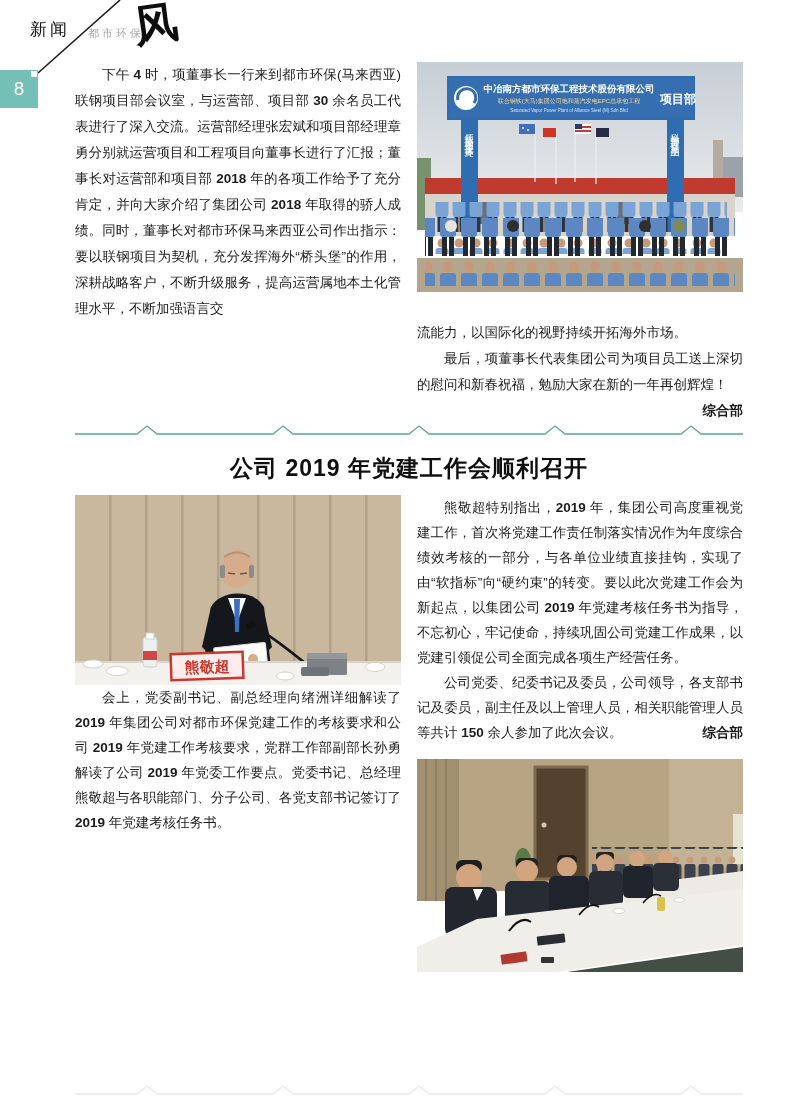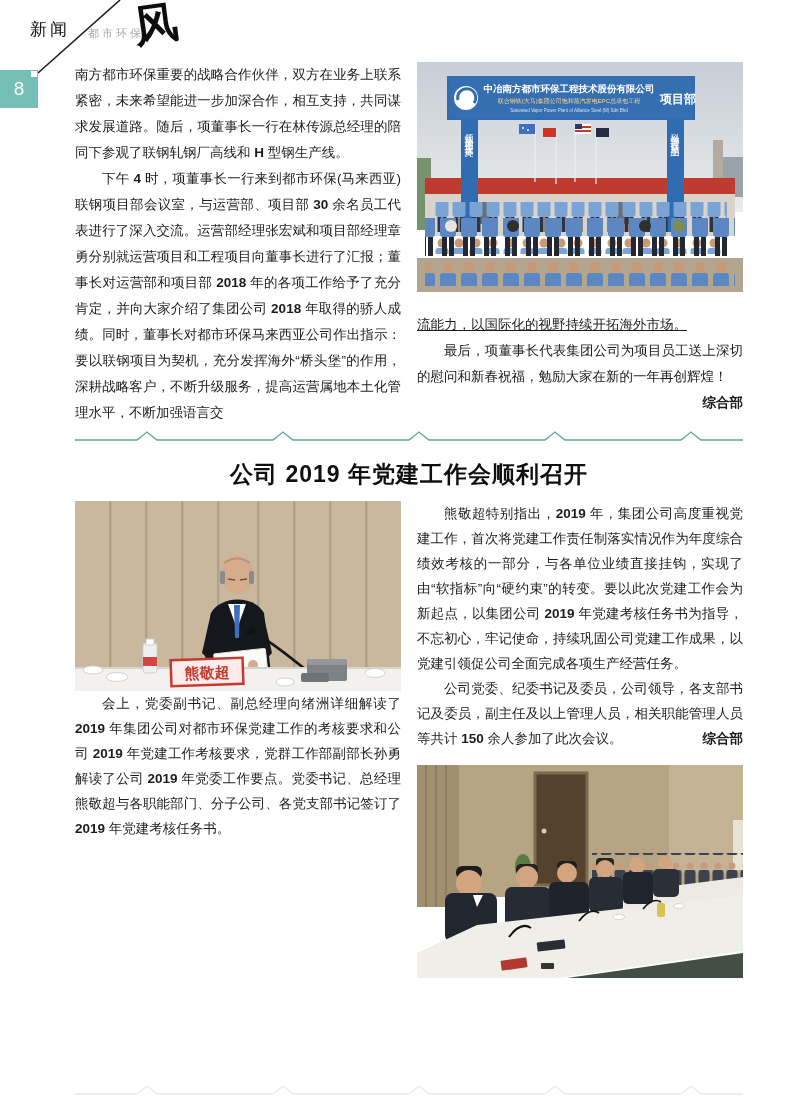--- a/index.html
+++ b/index.html
@@ -25,21 +25,21 @@
   .col { width:326px; }
   .body-text { font-size:13.5px; line-height:26px; text-align:justify; color:#1c1c1c; }
   .a2 .body-text { line-height:25px; }
   .indent { text-indent:2em; }
   .byline { text-align:right; font-weight:bold; font-size:13.5px; margin-top:4px; }
   .byline-inline { text-align:right; font-weight:bold; font-size:13.5px; margin-top:-25px; line-height:25px; }
   .divider { margin-top:4px; }
   .headline { font-size:23px; font-weight:bold; text-align:center; letter-spacing:1px; color:#0f0f0f; margin:13px 0 11px; }
   .photo { display:block; }
   .photo-wrap { line-height:0; }
-  .mt12 { margin-top:20px;text-decoration:underline; }
+  .mt12 { margin-top:28px; }
   .mt14 { margin-top:14px; }
   .bottom-zigzag { position:absolute; left:75px; top:1084px; }
   b { font-weight:bold; }
 </style>
 </head>
 <body>
 
 <div class="section-label">新闻</div>
 <svg class="diag-rule" width="90" height="74">
   <line x1="2" y1="73" x2="84" y2="0" stroke="#1c1c1c" stroke-width="1.6"></line>
@@ -49,21 +49,20 @@
 <div class="page-num">
   <span class="corner"></span>
   <span>8</span>
 </div>
 
 <div class="content">
 
   
   <div class="cols a1">
     <div class="col">
-      <p class="body-text">南方都市环保重要的战略合作伙伴，双方在业务上联系紧密，未来希望能进一步加深合作，相互支持，共同谋求发展道路。随后，项董事长一行在林传源总经理的陪同下参观了联钢轧钢厂高线和 <b>H</b> 型钢生产线。</p>
       <p class="body-text indent">下午 <b>4</b> 时，项董事长一行来到都市环保(马来西亚)联钢项目部会议室，与运营部、项目部 <b>30</b> 余名员工代表进行了深入交流。运营部经理张宏斌和项目部经理章勇分别就运营项目和工程项目向董事长进行了汇报；董事长对运营部和项目部 <b>2018</b> 年的各项工作给予了充分肯定，并向大家介绍了集团公司 <b>2018</b> 年取得的骄人成绩。同时，董事长对都市环保马来西亚公司作出指示：要以联钢项目为契机，充分发挥海外“桥头堡”的作用，深耕战略客户，不断升级服务，提高运营属地本土化管理水平，不断加强语言交</p>
     </div>
     <div class="col">
 
       <div class="photo-wrap">
         <svg class="photo" width="326" height="230" viewBox="0 0 326 230">
           <defs>
             <linearGradient id="sky" x1="0" y1="0" x2="0" y2="1">
               <stop offset="0" stop-color="#c7ced6"></stop>
                 <stop offset="1" stop-color="#e9ebec"></stop>

